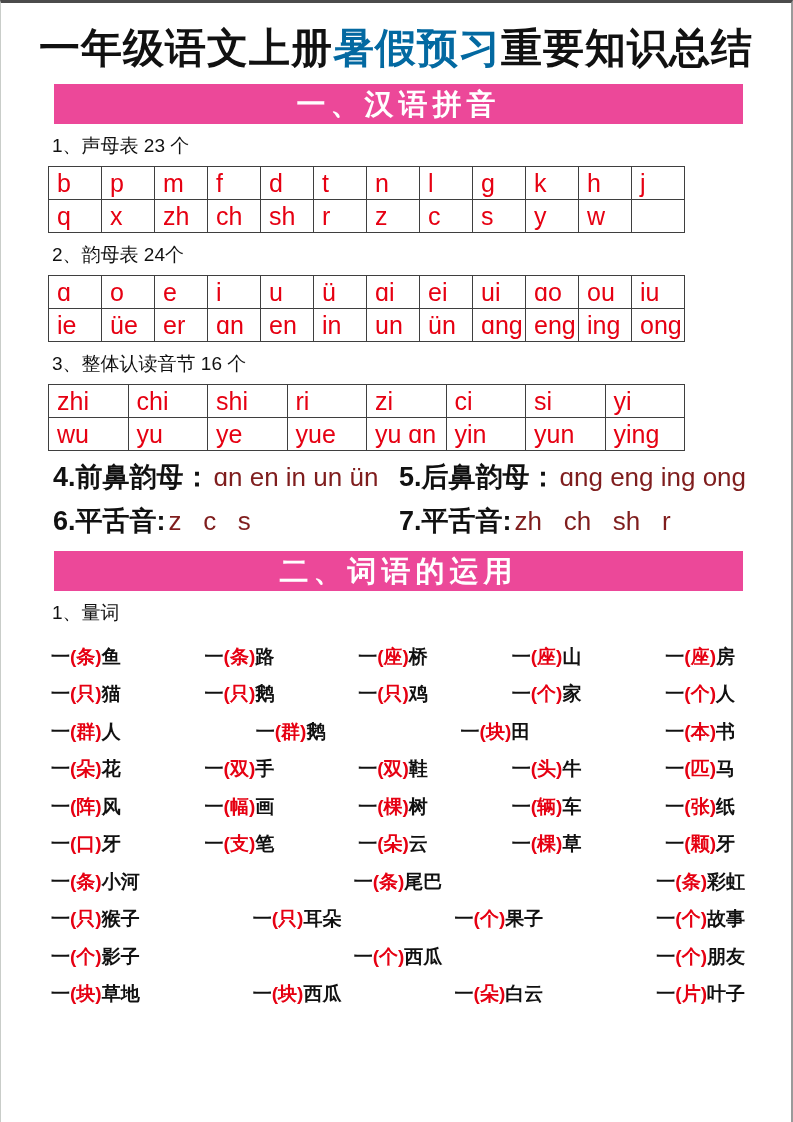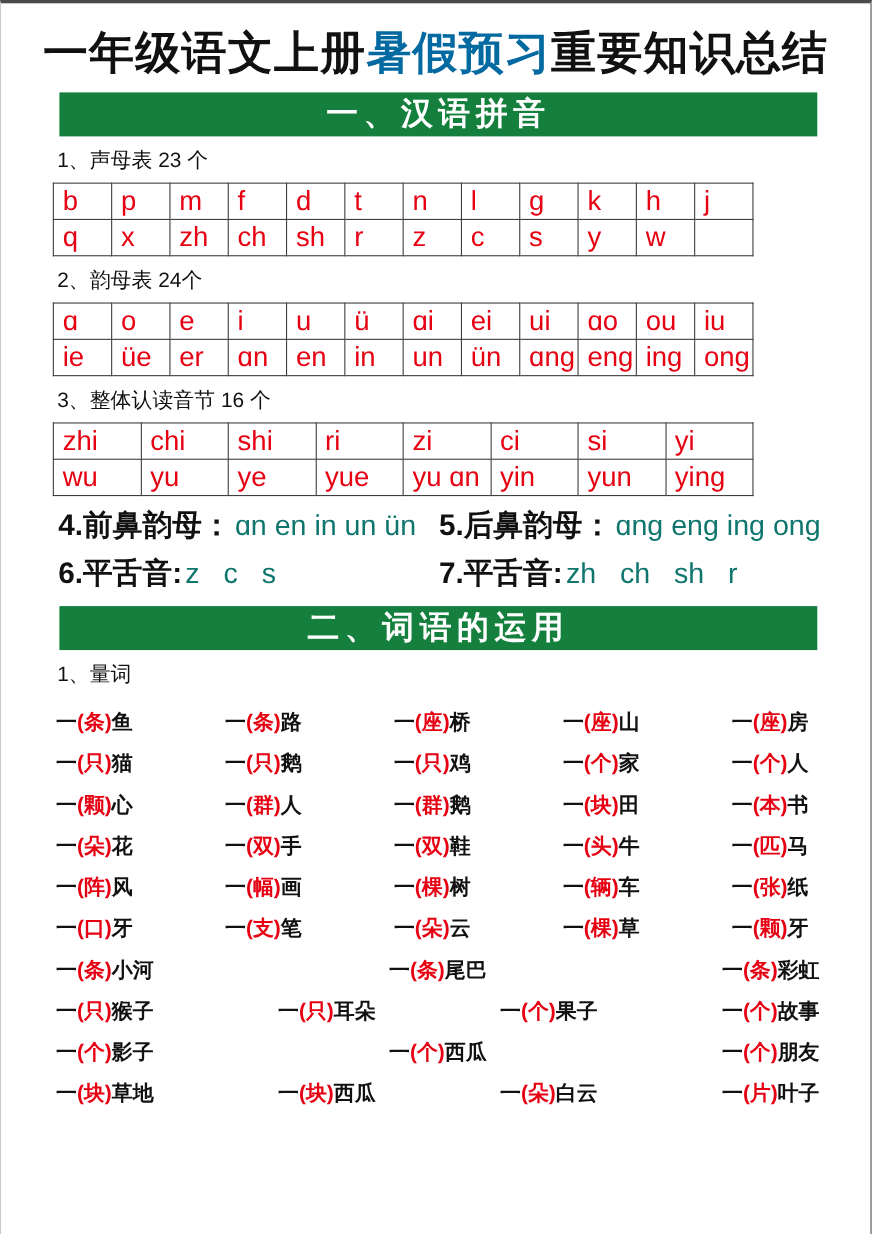--- a/index.html
+++ b/index.html
@@ -18,21 +18,21 @@
     margin: 18px 0 8px 0;
     text-align: center;
     font-size: 41px;
     font-weight: bold;
     letter-spacing: 1px;
     white-space: nowrap;
   }
   .t-red { color: #0369a1; }
   .content { padding: 0 46px 0 50px; }
   .banner {
-    background: #15803d;
+    background: #ec4899;
     color: #ffffff;
     text-align: center;
     font-size: 29px;
     font-weight: bold;
     letter-spacing: 5px;
     height: 40px; line-height: 40px;
     margin: 4px 2px 4px 3px;
   }
   .heading {
     font-size: 19px;
@@ -51,21 +51,21 @@
     font-size: 25px;
     color: #e60012;
     padding: 0 0 0 8px;
     overflow: hidden;
     white-space: nowrap;
   }
   .pline-row { display: flex; font-size: 27px; margin: 8px 0 0 2px; align-items: baseline; }
   .pline { display: flex; align-items: baseline; }
   .pline.left { width: 346px; flex: none; }
   .plabel { font-weight: bold; white-space: pre; }
-  .pval { color: #0f766e; white-space: pre; margin-left: 3px; font-size: 26px; }
+  .pval { color: #7f1d1d; white-space: pre; margin-left: 3px; font-size: 26px; }
   .mw-grid { font-size: 19px; font-weight: bold; }
   .cols5 { width: 684px; margin-top: 12px; }
   .cols4 { width: 694px; }
   .mw-row { display: flex; justify-content: space-between; height: 37.5px; align-items: center; }
   .mw-item { white-space: nowrap; }
   .red { color: #e60012; }
 </style>
 </head>
 <body>
 
@@ -205,21 +205,20 @@
           <span class="mw-item"><span>一</span><span class="red">(座)</span><span>房</span></span>
         </div>
         <div class="mw-row">
           <span class="mw-item"><span>一</span><span class="red">(只)</span><span>猫</span></span>
           <span class="mw-item"><span>一</span><span class="red">(只)</span><span>鹅</span></span>
           <span class="mw-item"><span>一</span><span class="red">(只)</span><span>鸡</span></span>
           <span class="mw-item"><span>一</span><span class="red">(个)</span><span>家</span></span>
           <span class="mw-item"><span>一</span><span class="red">(个)</span><span>人</span></span>
         </div>
         <div class="mw-row">
-          <span class="mw-item"><span>一</span><span class="red">(颗)</span><span>心</span></span>
           <span class="mw-item"><span>一</span><span class="red">(群)</span><span>人</span></span>
           <span class="mw-item"><span>一</span><span class="red">(群)</span><span>鹅</span></span>
           <span class="mw-item"><span>一</span><span class="red">(块)</span><span>田</span></span>
           <span class="mw-item"><span>一</span><span class="red">(本)</span><span>书</span></span>
         </div>
         <div class="mw-row">
           <span class="mw-item"><span>一</span><span class="red">(朵)</span><span>花</span></span>
           <span class="mw-item"><span>一</span><span class="red">(双)</span><span>手</span></span>
           <span class="mw-item"><span>一</span><span class="red">(双)</span><span>鞋</span></span>
           <span class="mw-item"><span>一</span><span class="red">(头)</span><span>牛</span></span>

